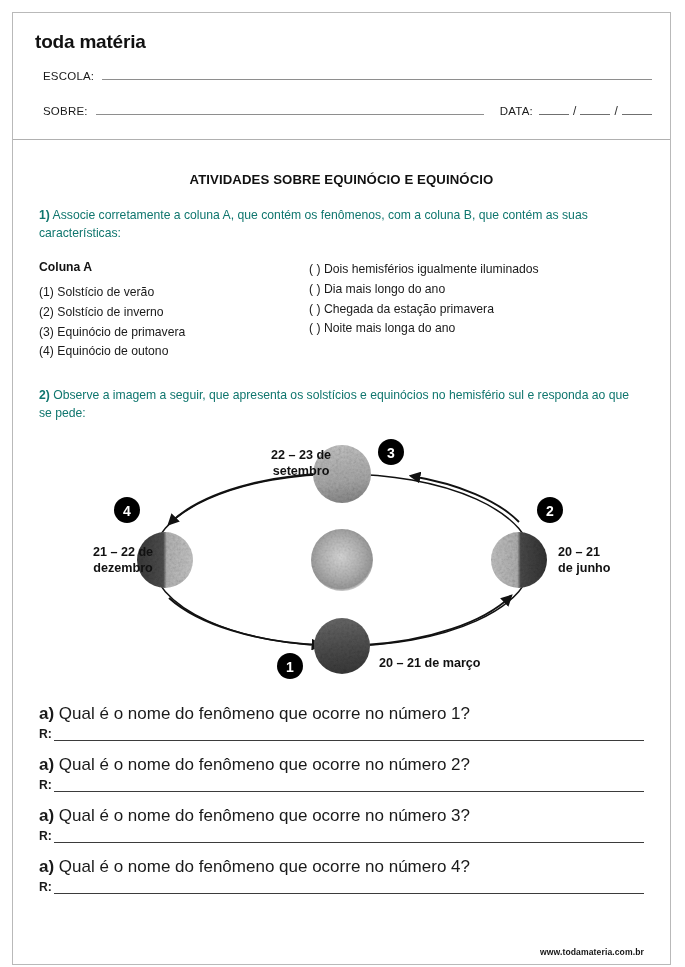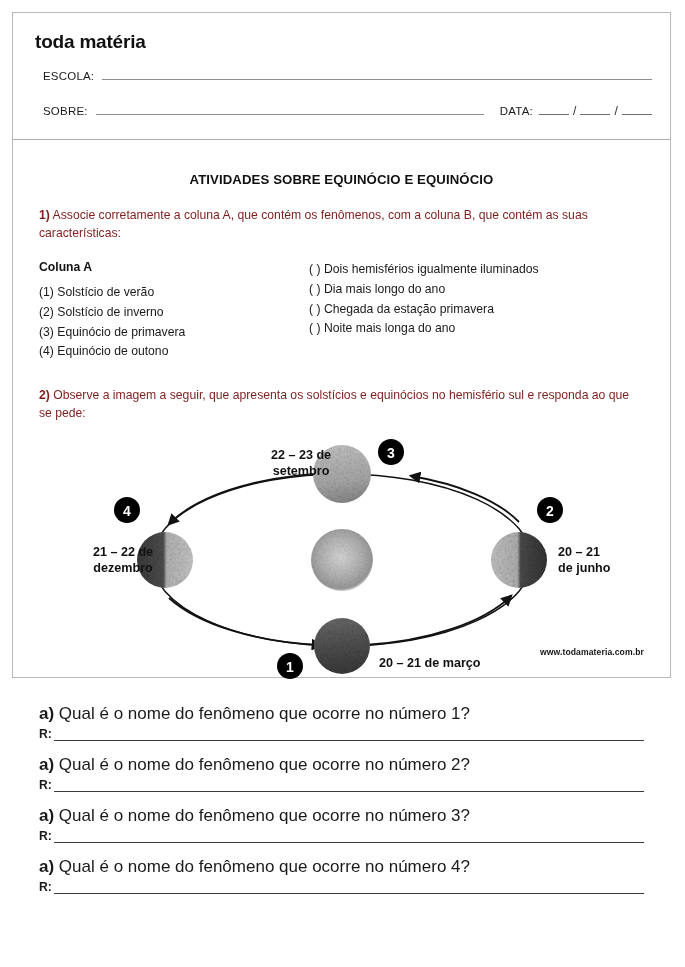--- a/index.html
+++ b/index.html
@@ -15,21 +15,21 @@
     color: #111111;
     -webkit-font-smoothing: antialiased;
   }
 
   
   .page {
     position: absolute;
     left: 12px;
     top: 12px;
     width: 659px;
-    height: 666px;
+    height: 953px;
     border: 1px solid #b9b9b9;
     box-sizing: border-box;
     background: #fff;
   }
 
   
   .header {
     position: relative;
     height: 127px;
     border-bottom: 1px solid #b0b0b0;
@@ -98,21 +98,21 @@
     font-size: 13.2px;
     font-weight: 700;
     letter-spacing: 0.1px;
     margin-top: 32px;
   }
 
   .question {
     font-size: 12.2px;
     line-height: 1.48;
     margin-top: 19px;
-    color: #7f1d1d;
+    color: #0f766e;
   }
   .question .qnum { font-weight: 700; }
 
   
   .columns {
     display: flex;
     margin-top: 18px;
     gap: 32px;
   }
   .col-a { width: 238px; }
@@ -161,21 +161,21 @@
     flex: 1 1 auto;
     border-bottom: 1.4px solid #3b3b3b;
     height: 13px;
     margin-left: 2px;
   }
 
   
   .footer-url {
     position: absolute;
     right: 26px;
-    bottom: 20px;
+    bottom: 7px;
     font-size: 8.6px;
     font-weight: 700;
     letter-spacing: 0.1px;
     color: #161616;
   }
 </style>
 </head>
 <body>
 
 <div class="page">

